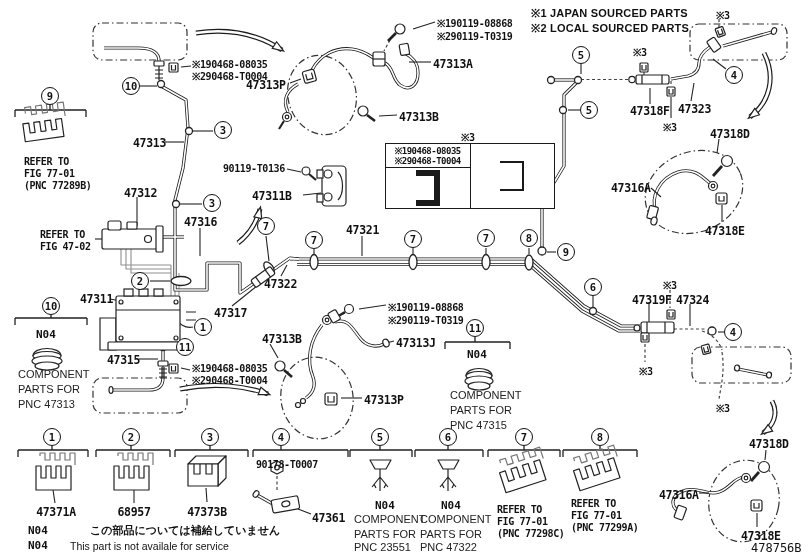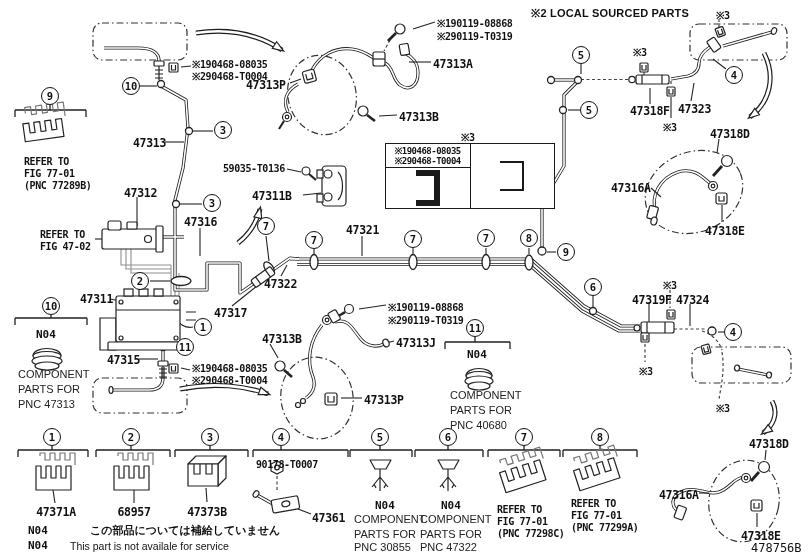--- a/index.html
+++ b/index.html
@@ -450,20 +450,21 @@
         <path d="M196,33 C234,27 262,37 282,50" marker-end="url(#ah)"></path>
         <path d="M238,243 C251,233 257,221 260,209" marker-end="url(#ah)"></path>
         <path d="M180,389 C214,382 246,386 268,394" marker-end="url(#ah)"></path>
         <path d="M764,53 C776,77 770,102 750,117" marker-end="url(#ah)"></path>
         <path d="M772,401 C779,414 773,426 763,433" marker-end="url(#ah)"></path>
       </g>
     </g>
   </svg>
 
   <div id="legend">
+    <div>※1 JAPAN SOURCED PARTS</div>
     <div>※2 LOCAL SOURCED PARTS</div>
   </div>
 
   <div id="cliptable">
     <div class="ct-col left">
       <div class="ct-head">
         <span>※190468-08035</span>
         <span>※290468-T0004</span>
       </div>
       <div class="ct-body">
@@ -479,21 +480,21 @@
 
   <div id="labels">
       <span class="lbl pn" style="left: 433px; top: 57px;">47313A</span>
       <span class="lbl ref" style="left: 437px; top: 16px;">※190119-08868</span>
       <span class="lbl ref" style="left: 437px; top: 29px;">※290119-T0319</span>
       <span class="lbl pn" style="left: 246px; top: 78px;">47313P</span>
       <span class="lbl ref" style="left: 192px; top: 57px;">※190468-08035</span>
       <span class="lbl ref" style="left: 192px; top: 69px;">※290468-T0004</span>
       <span class="lbl pn" style="left: 399px; top: 110px;">47313B</span>
       <span class="lbl pn" style="left: 133px; top: 136px;">47313</span>
-      <span class="lbl ref" style="left: 223px; top: 163px;">59035-T0136</span>
+      <span class="lbl ref" style="left: 223px; top: 163px;">90119-T0136</span>
       <span class="lbl pn" style="left: 252px; top: 189px;">47311B</span>
       <span class="lbl pn" style="left: 124px; top: 186px;">47312</span>
       <span class="lbl ref" style="left: 40px; top: 229px;">REFER TO</span>
       <span class="lbl ref" style="left: 40px; top: 241px;">FIG 47-02</span>
       <span class="lbl pn" style="left: 184px; top: 215px;">47316</span>
       <span class="lbl ref" style="left: 24px; top: 156px;">REFER TO</span>
       <span class="lbl ref" style="left: 24px; top: 168px;">FIG 77-01</span>
       <span class="lbl ref" style="left: 24px; top: 180px;">(PNC 77289B)</span>
       <span class="lbl pn" style="left: 346px; top: 223px;">47321</span>
       <span class="lbl pn" style="left: 264px; top: 277px;">47322</span>
@@ -507,21 +508,21 @@
       <span class="lbl ref" style="left: 192px; top: 361px;">※190468-08035</span>
       <span class="lbl ref" style="left: 192px; top: 373px;">※290468-T0004</span>
       <span class="lbl pn" style="left: 262px; top: 332px;">47313B</span>
       <span class="lbl ref" style="left: 388px; top: 300px;">※190119-08868</span>
       <span class="lbl ref" style="left: 388px; top: 313px;">※290119-T0319</span>
       <span class="lbl pn" style="left: 396px; top: 336px;">47313J</span>
       <span class="lbl pn" style="left: 364px; top: 393px;">47313P</span>
       <span class="lbl n04" style="left: 467px; top: 348px;">N04</span>
       <span class="lbl txt" style="left: 450px; top: 389px;">COMPONENT</span>
       <span class="lbl txt" style="left: 450px; top: 404px;">PARTS FOR</span>
-      <span class="lbl txt" style="left: 450px; top: 419px;">PNC 40680</span>
+      <span class="lbl txt" style="left: 450px; top: 419px;">PNC 47315</span>
       <span class="lbl pn" style="left: 630px; top: 104px;">47318F</span>
       <span class="lbl pn" style="left: 678px; top: 102px;">47323</span>
       <span class="lbl pn" style="left: 710px; top: 127px;">47318D</span>
       <span class="lbl pn" style="left: 611px; top: 181px;">47316A</span>
       <span class="lbl pn" style="left: 705px; top: 224px;">47318E</span>
       <span class="lbl pn" style="left: 632px; top: 293px;">47319F</span>
       <span class="lbl pn" style="left: 676px; top: 293px;">47324</span>
       <span class="lbl pn" style="left: 749px; top: 437px;">47318D</span>
       <span class="lbl pn" style="left: 659px; top: 488px;">47316A</span>
       <span class="lbl pn" style="left: 741px; top: 529px;">47318E</span>
@@ -533,21 +534,21 @@
       <span class="lbl ref" style="left: 639px; top: 364px;">※3</span>
       <span class="lbl ref" style="left: 716px; top: 401px;">※3</span>
       <span class="lbl pn ctr" style="left: 56px; top: 505px;">47371A</span>
       <span class="lbl pn ctr" style="left: 134px; top: 505px;">68957</span>
       <span class="lbl pn ctr" style="left: 207px; top: 505px;">47373B</span>
       <span class="lbl ref" style="left: 256px; top: 459px;">90178-T0007</span>
       <span class="lbl pn" style="left: 312px; top: 511px;">47361</span>
       <span class="lbl n04" style="left: 375px; top: 499px;">N04</span>
       <span class="lbl txt" style="left: 354px; top: 513px;">COMPONENT</span>
       <span class="lbl txt" style="left: 354px; top: 528px;">PARTS FOR</span>
-      <span class="lbl txt" style="left: 354px; top: 541px;">PNC 30855</span>
+      <span class="lbl txt" style="left: 354px; top: 541px;">PNC 23551</span>
       <span class="lbl n04" style="left: 441px; top: 499px;">N04</span>
       <span class="lbl txt" style="left: 420px; top: 513px;">COMPONENT</span>
       <span class="lbl txt" style="left: 420px; top: 528px;">PARTS FOR</span>
       <span class="lbl txt" style="left: 420px; top: 541px;">PNC 47322</span>
       <span class="lbl ref" style="left: 497px; top: 504px;">REFER TO</span>
       <span class="lbl ref" style="left: 497px; top: 516px;">FIG 77-01</span>
       <span class="lbl ref" style="left: 497px; top: 528px;">(PNC 77298C)</span>
       <span class="lbl ref" style="left: 571px; top: 498px;">REFER TO</span>
       <span class="lbl ref" style="left: 571px; top: 510px;">FIG 77-01</span>
       <span class="lbl ref" style="left: 571px; top: 522px;">(PNC 77299A)</span>

